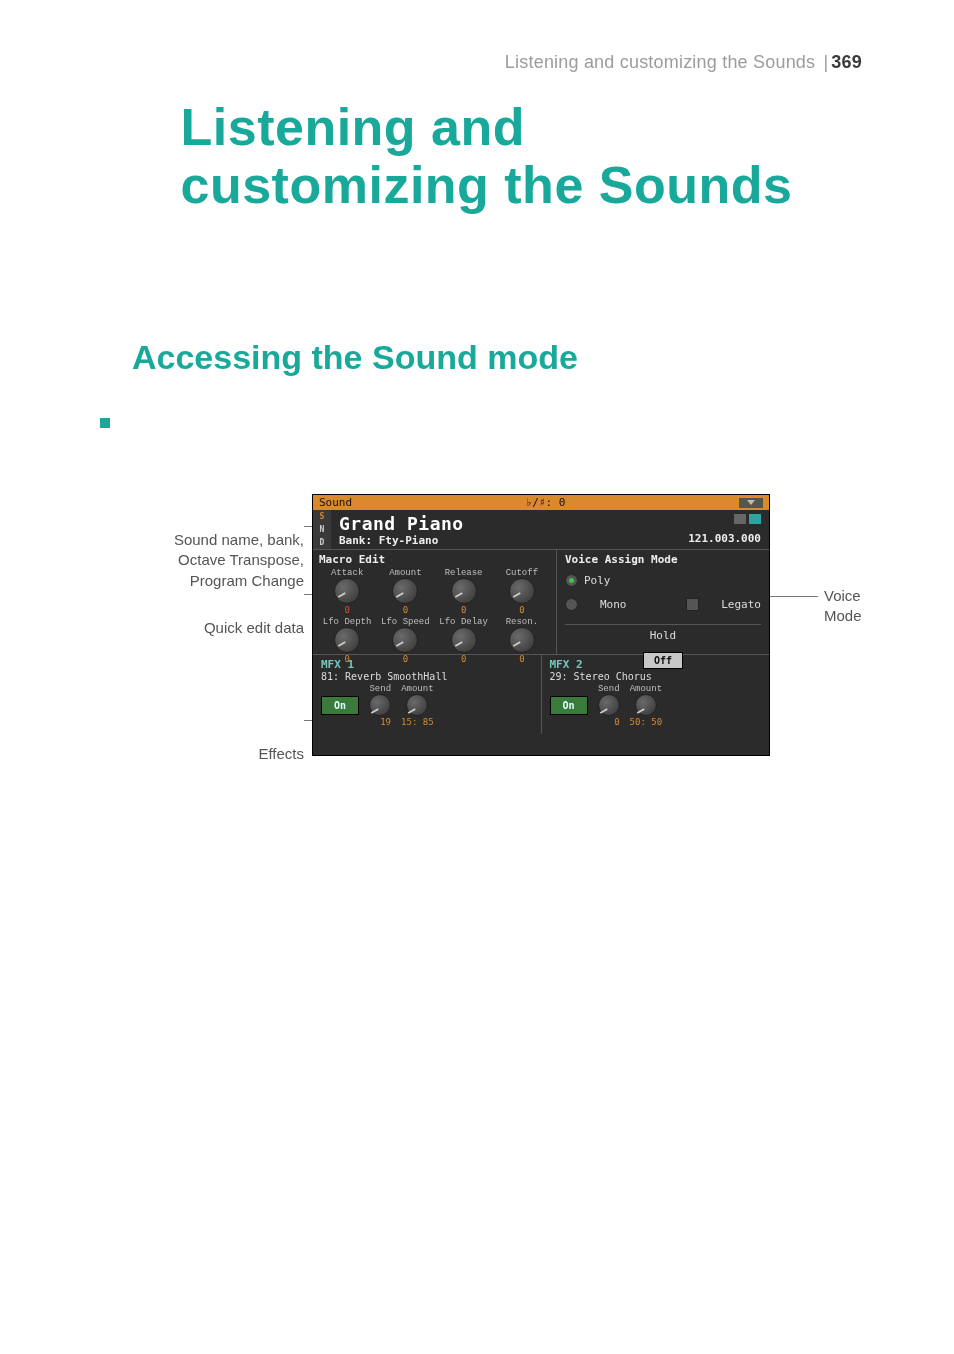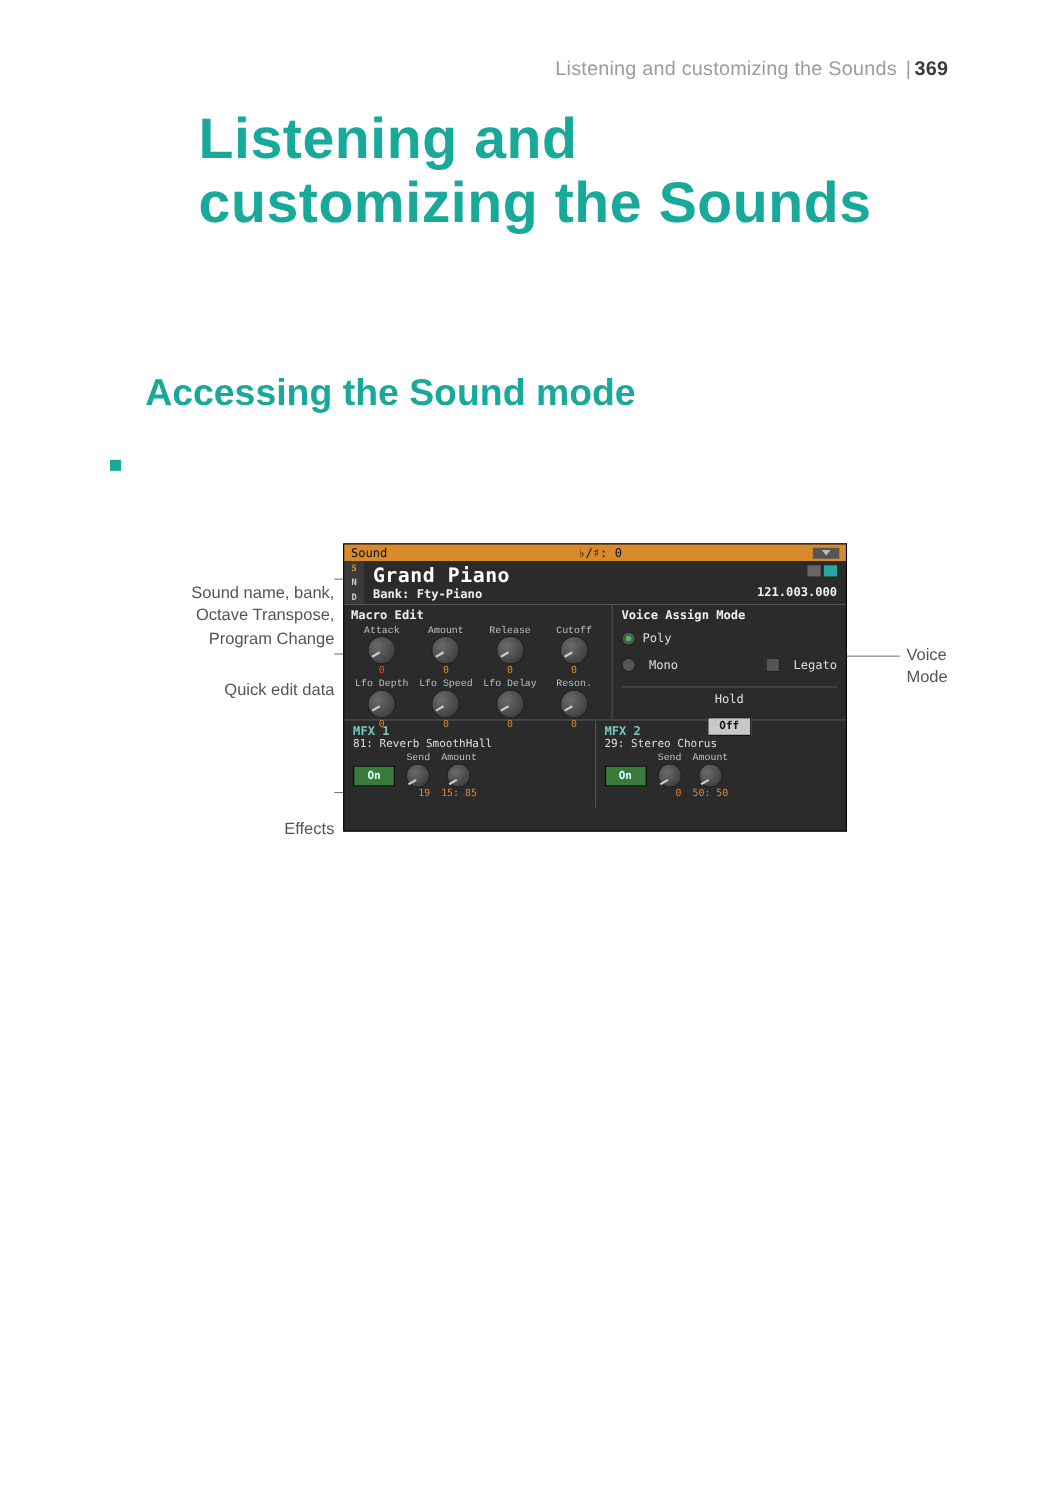--- a/index.html
+++ b/index.html
@@ -56,21 +56,21 @@
   .klabel { font-size: 9px; color: #bfbfbf; font-family: Liberation Mono, monospace; }
   .kval { font-size: 9px; color: #d88a2c; }
   .kval.red { color: #e04a2c; }
 
   .vam { flex: 1; padding: 3px 8px; }
   .radio-row { display: flex; align-items: center; gap: 6px; height: 20px; margin: 4px 0; }
   .radio { width: 13px; height: 13px; border-radius: 50%; background: #555; border: 1px solid #222; position: relative; }
   .radio.on::after { content: ""; position: absolute; inset: 3px; border-radius: 50%; background: #3cc44a; }
   .chk { width: 13px; height: 13px; background: #555; border: 1px solid #222; }
   .vam .rlabel { font-size: 11px; color: #ddd; }
-  .vam-split { display: flex; gap: 12px; align-items: center; }
+  .vam-split { display: flex; gap: 22px; align-items: center; }
   .hold-row { display: flex; align-items: center; gap: 10px; margin-top: 10px; padding: 4px 0; border-top: 1px solid #555; flex-direction: column; }
   .btn-off { background: #c8c8c8; color: #111; font-weight: 700; font-size: 10px; padding: 2px 10px; border: 1px solid #000; }
 
   .ss-row3 { display: flex; height: 80px; border-top: 1px solid #555; }
   .mfx { flex: 1; padding: 3px 8px; }
   .mfx + .mfx { border-left: 1px solid #555; }
   .mfx-title { font-size: 11px; font-weight: 800; color: #78c8c0; }
   .mfx-name { font-size: 10px; color: #ddd; margin-bottom: 2px; }
   .mfx-body { display: flex; align-items: center; gap: 10px; }
   .btn-on { background: #3a7a3a; color: #dff; font-weight: 800; font-size: 10px; padding: 3px 12px; border: 1px solid #000; }

